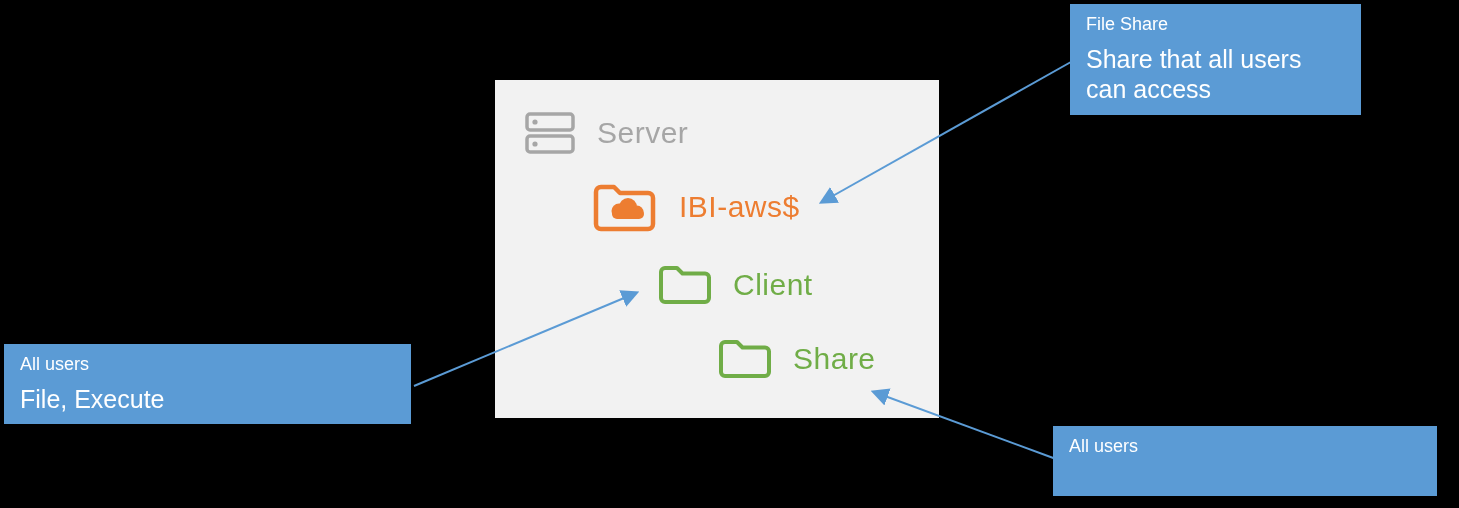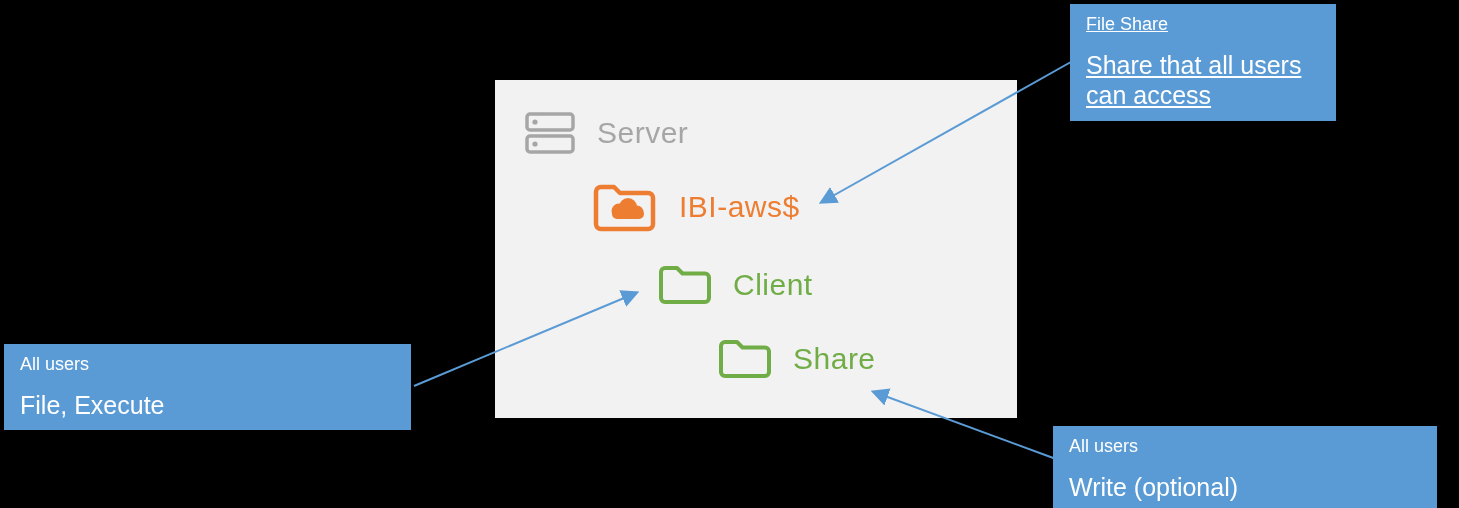--- a/index.html
+++ b/index.html
@@ -14,21 +14,21 @@
     height: 508px;
     background: #000000;
     overflow: hidden;
   }
 
   
   .panel {
     position: absolute;
     left: 495px;
     top: 80px;
-    width: 522px;
+    width: 444px;
     height: 338px;
     background: #F2F2F2;
   }
   .row {
     position: absolute;
     display: flex;
     align-items: center;
     gap: 20px;
     white-space: nowrap;
   }
@@ -46,23 +46,23 @@
 
   
   .callout {
     position: absolute;
     background: #5B9BD5;
     color: #FFFFFF;
     box-sizing: border-box;
     padding: 9px 16px 10px 16px;
   }
   .callout .title { font-size: 18px; line-height: 1.25; }
-  .callout .body  { font-size: 25px; line-height: 1.22; margin-top: 14px; }
+  .callout .body  { font-size: 25px; line-height: 1.22; margin-top: 8px; }
 
-  #callout-file-share { left: 1070px; top: 4px;   width: 266px; min-height: 105px; text-decoration: underline; }
+  #callout-file-share { left: 1070px; top: 4px;   width: 291px; min-height: 105px; }
   #callout-client     { left: 4px;    top: 344px; width: 407px; min-height: 76px; }
   #callout-errors     { left: 1053px; top: 426px; width: 384px; min-height: 70px; }
 
   
   .arrows {
     position: absolute;
     left: 0; top: 0;
     width: 1459px;
     height: 508px;
     pointer-events: none;
@@ -144,16 +144,15 @@
     <div class="body">Share that all users can access</div>
   </div>
 
   <div class="callout" id="callout-client">
     <div class="title">All users</div>
     <div class="body">File, Execute</div>
   </div>
 
   <div class="callout" id="callout-errors">
     <div class="title">All users</div>
-    <div class="body">Write (optional)</div>
   </div>
 
 </div>
 
 </body></html>

